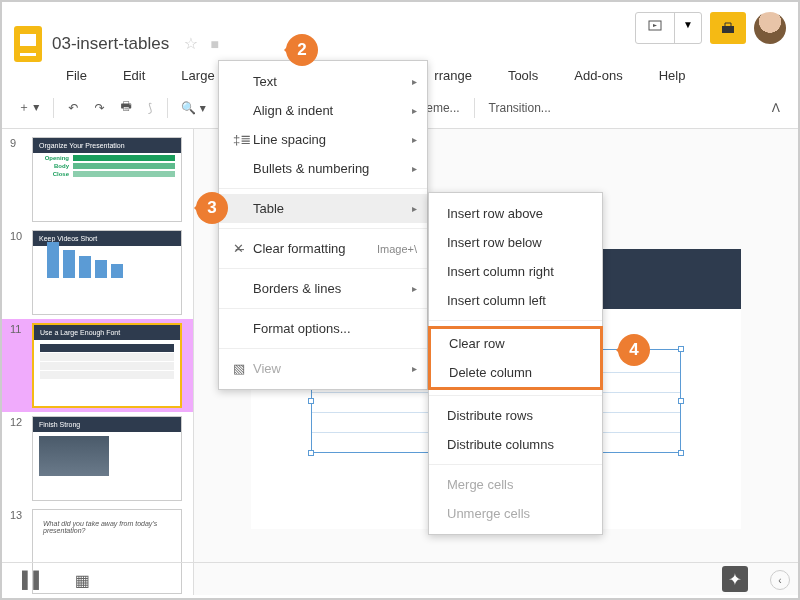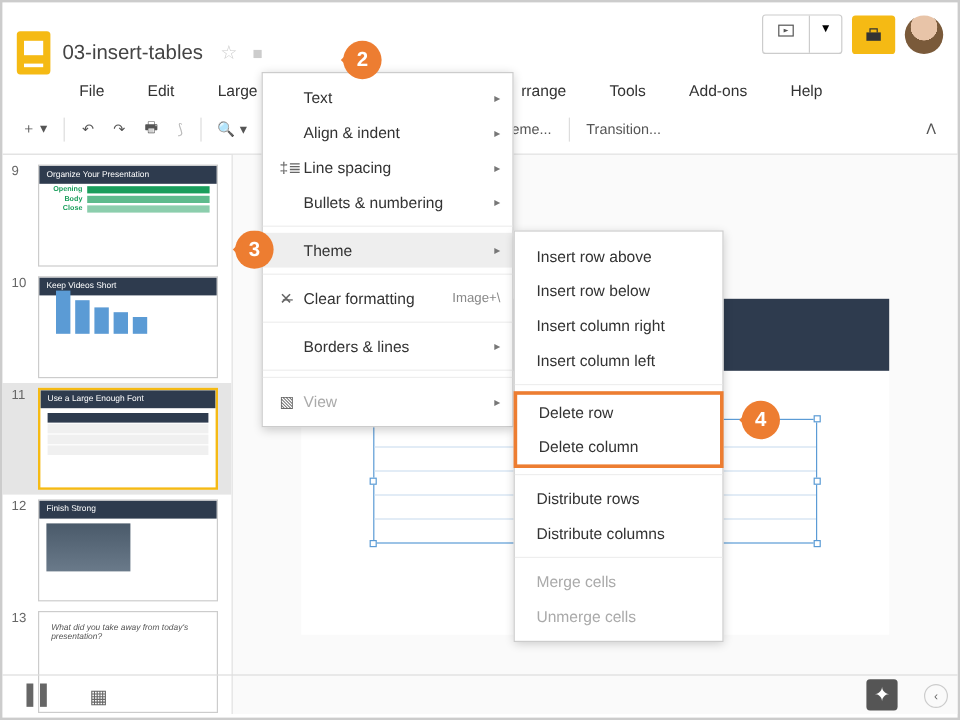--- a/index.html
+++ b/index.html
@@ -29,21 +29,21 @@
   .tool-sep { width: 1px; height: 20px; background: #ddd; margin: 0 4px; }
   .tool-txt { padding: 4px 6px; }
   .expand { margin-left: auto; padding: 4px 8px; }
   
   .workspace { display: flex; height: calc(100% - 130px); }
   .slide-panel { width: 192px; border-right: 1px solid #ddd; overflow-y: auto; padding: 4px 0; }
   .slide-thumb { display: flex; padding: 4px 8px; gap: 6px; }
   .slide-num { font-size: 11px; color: #666; width: 16px; }
   .thumb { width: 150px; height: 85px; border: 1px solid #ccc; background: #fff; position: relative; overflow:hidden; font-size: 7px; }
   .thumb.selected { border: 2px solid #f5ba14; }
-  .slide-thumb.selected-row { background: #e5e5e5; }
+  .slide-thumb.selected-row { background: #f0abfc; }
   
   .thumb-header { background: #2e3b4e; color: #fff; padding: 4px 6px; font-size: 7px; }
   .thumb9-row { display:flex; margin:2px 6px; gap:4px; align-items:center;}
   .thumb9-lbl { color:#1a9e5c; font-weight:bold; font-size:6px; width:30px; text-align:right;}
   .thumb9-bar { height:6px; background:#1a9e5c; flex:1; }
   .thumb10-bars { display:flex; align-items:flex-end; gap:4px; height:40px; padding:8px 14px;}
   .thumb10-bars div { width:12px; background:#5b9bd5; }
   .thumb11-tbl { margin:4px 6px; }
   .thumb11-tbl div { height:8px; background:#2e3b4e; margin-bottom:1px; }
   .thumb11-tbl div:nth-child(2), .thumb11-tbl div:nth-child(3), .thumb11-tbl div:nth-child(4) { background:#f0f0f0; }
@@ -252,52 +252,56 @@
       <span class="arrow">▸</span>
     </div>
   <div class="item">
       <span class="ico"></span>
       <span>Bullets &amp; numbering</span>
       <span class="arrow">▸</span>
     </div>
   <hr>
   <div class="item hover">
       <span class="ico"></span>
-      <span>Theme</span>
+      <span>Table</span>
       <span class="arrow">▸</span>
     </div>
   <hr>
   <div class="item">
       <span class="ico">✕̶</span>
       <span>Clear formatting</span>
       <span class="shortcut">Image+\</span>
     </div>
   <hr>
   <div class="item">
       <span class="ico"></span>
       <span>Borders &amp; lines</span>
       <span class="arrow">▸</span>
     </div>
   <hr>
+  <div class="item">
+      <span class="ico"></span>
+      <span>Format options...</span>
+    </div>
   <hr>
   <div class="item disabled">
       <span class="ico">▧</span>
       <span>View</span>
       <span class="arrow">▸</span>
     </div>
 </div>
 
 <div class="menu2">
   <div class="item">Insert row above</div>
   <div class="item">Insert row below</div>
   <div class="item">Insert column right</div>
   <div class="item">Insert column left</div>
   <hr>
   <div class="highlight-box">
-    <div class="item">Delete row</div>
+    <div class="item">Clear row</div>
     <div class="item">Delete column</div>
   </div>
   <hr>
   <div class="item">Distribute rows</div>
   <div class="item">Distribute columns</div>
   <hr>
   <div class="item disabled">Merge cells</div>
   <div class="item disabled">Unmerge cells</div>
 </div>
 

